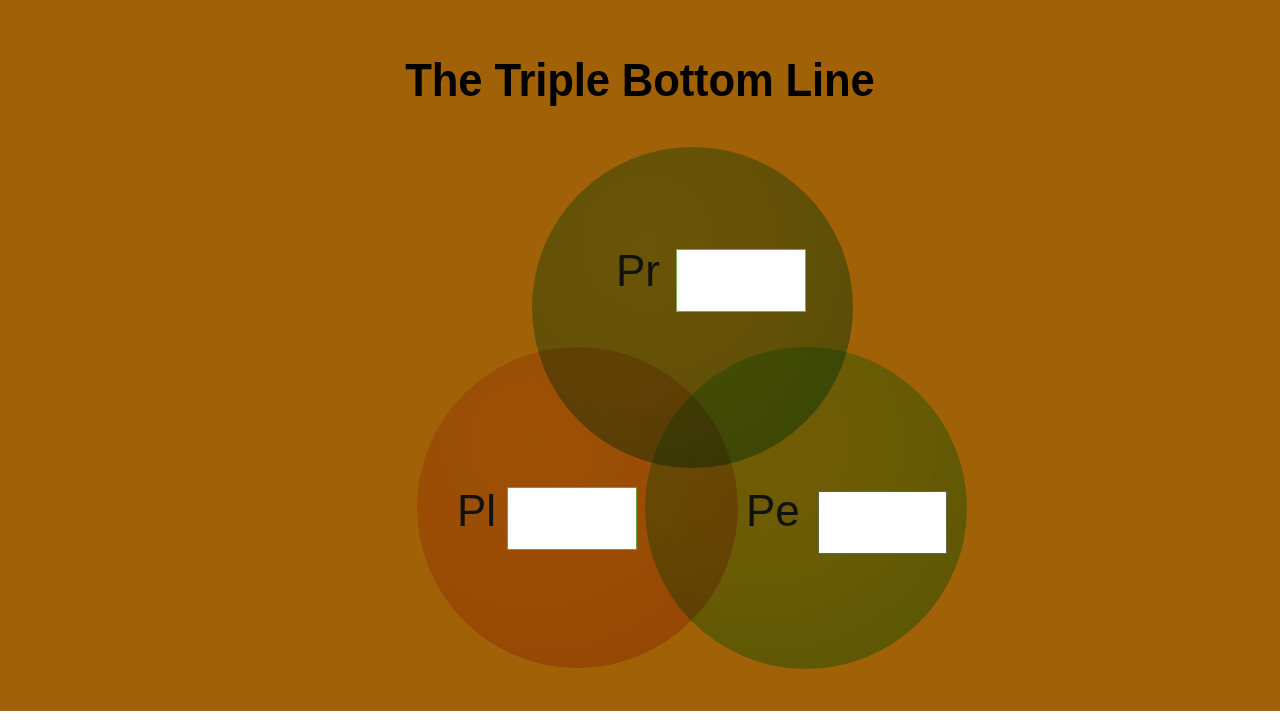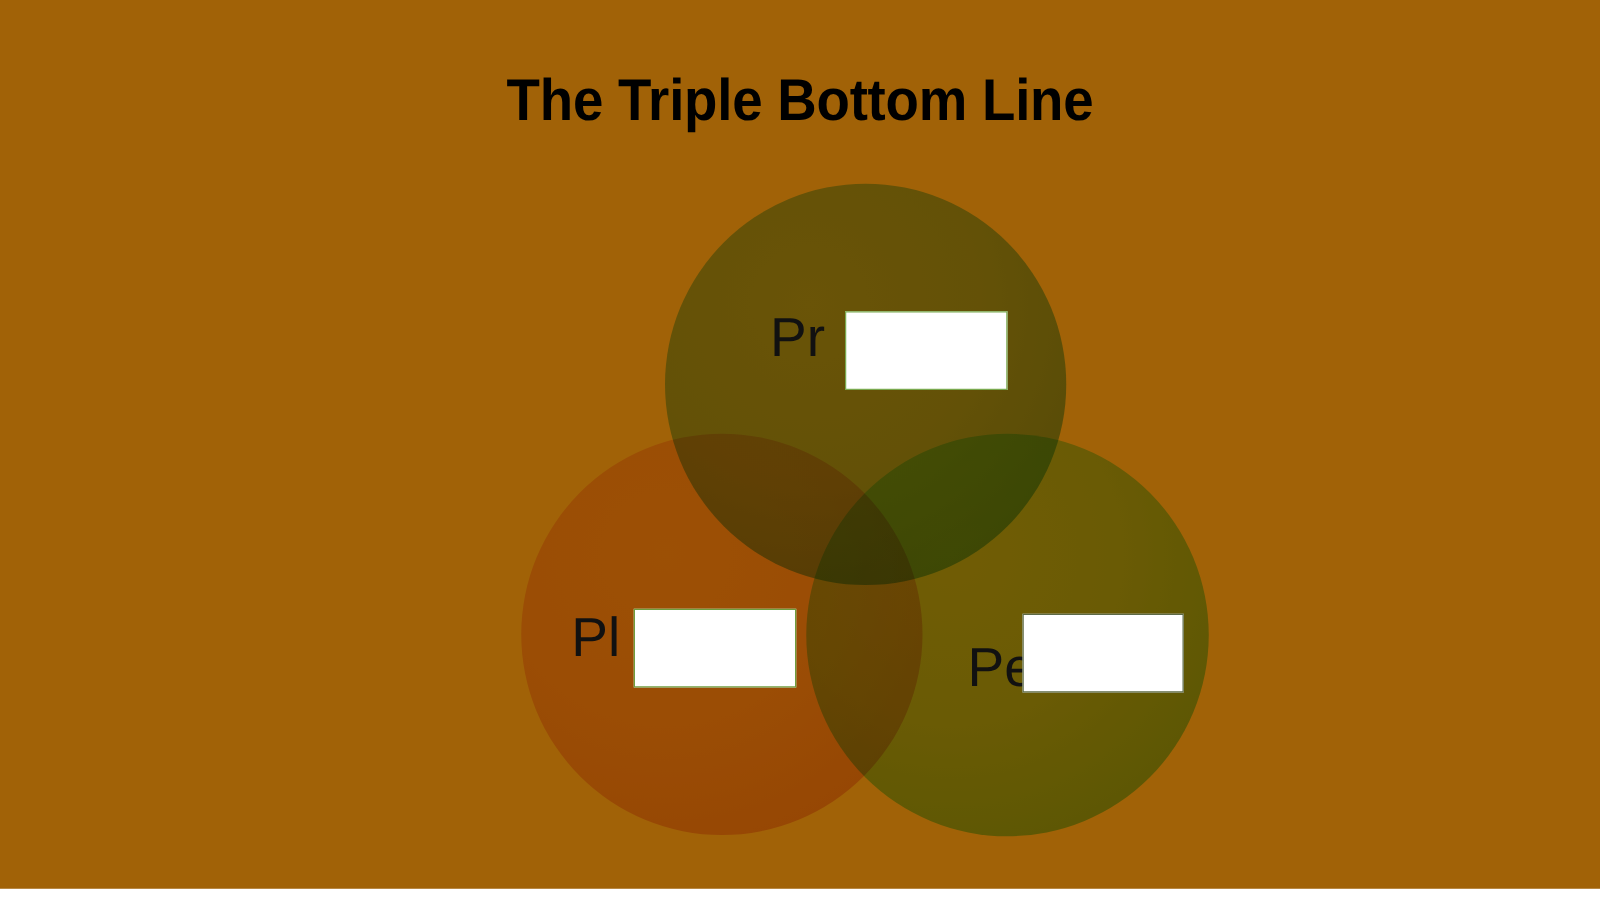--- a/index.html
+++ b/index.html
@@ -80,21 +80,21 @@
     position: absolute;
     font-family: "Liberation Sans", sans-serif;
     font-size: 44px;
     font-weight: normal;
     color: #111111;
     white-space: nowrap;
     line-height: 1;
   }
   #label-profit { left: 616px; top: 249px; }
   #label-planet { left: 457px; top: 489px; }
-  #label-people { left: 746px; top: 513px; margin-left: 28px; }
+  #label-people { left: 746px; top: 489px; }
 
   
   .glyph-peek {
     position: absolute;
     color: #1a1a1a;
     font-family: "Liberation Sans", sans-serif;
     font-size: 53px;
     line-height: 1;
     white-space: nowrap;
     overflow: hidden;

